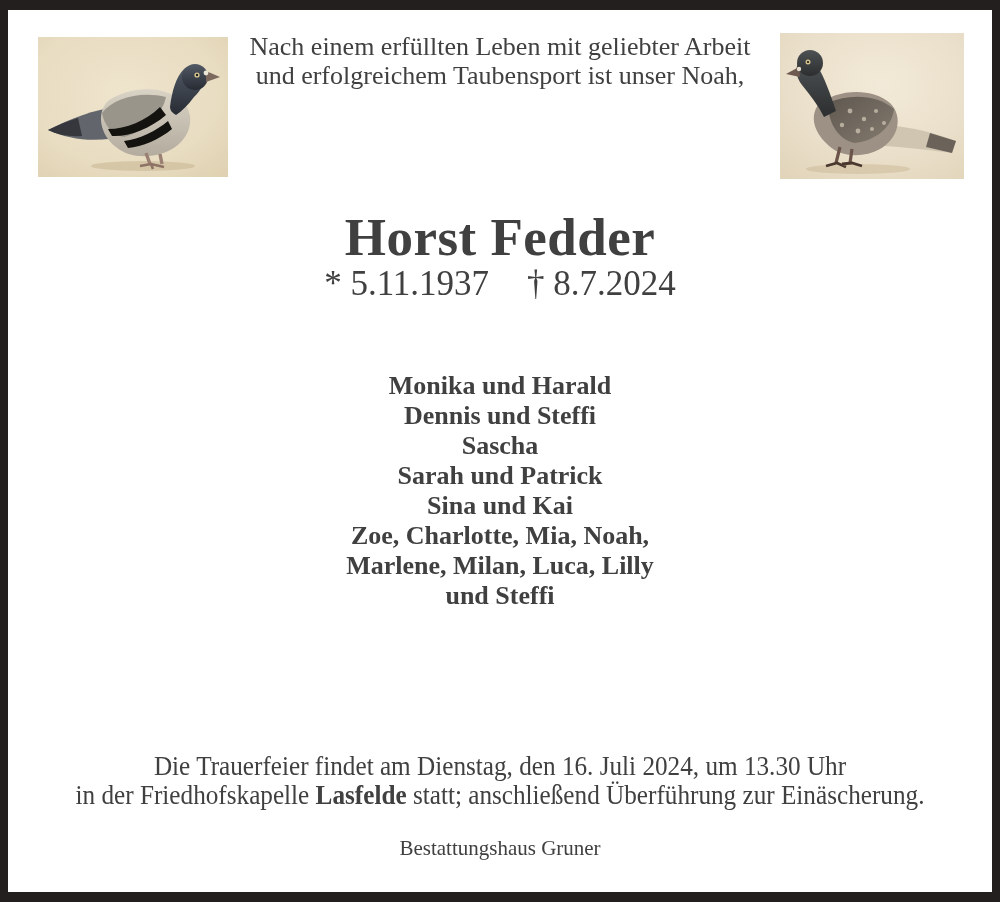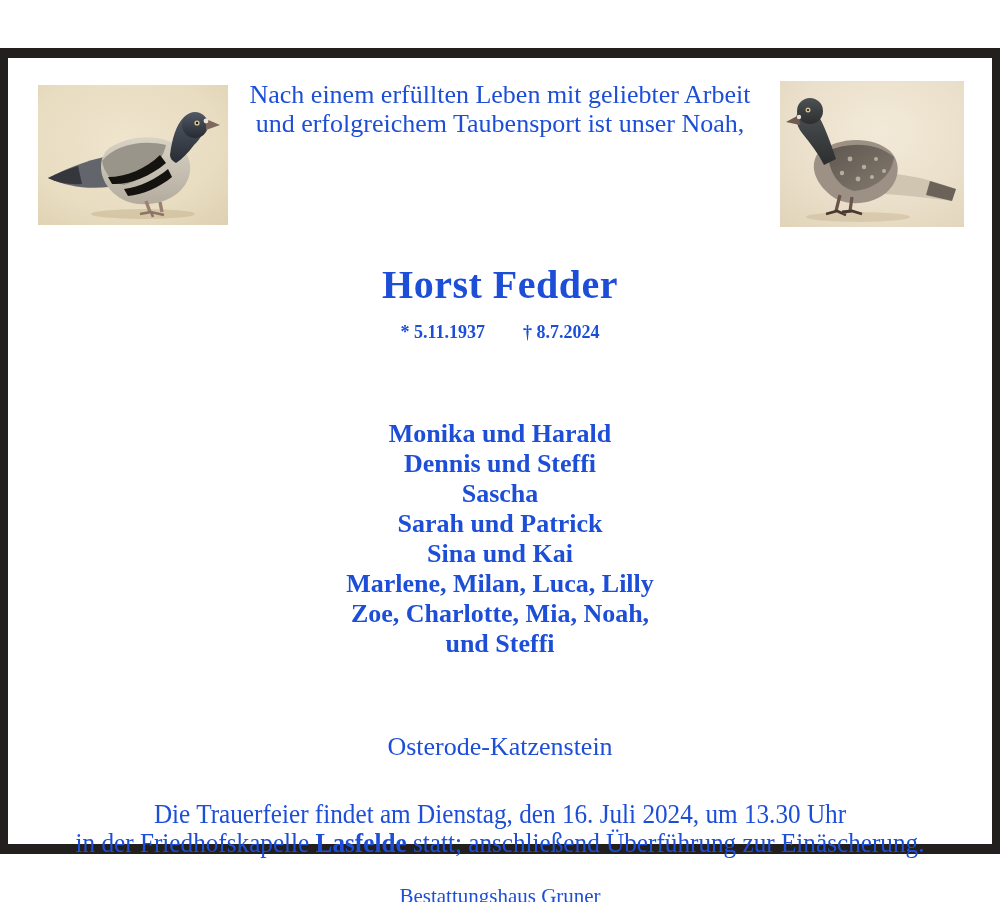--- a/index.html
+++ b/index.html
@@ -6,28 +6,27 @@
     margin: 0;
     padding: 0;
     width: 1000px;
     height: 902px;
     background: #ffffff;
     overflow: hidden;
   }
   .frame {
     position: relative;
     width: 1000px;
-    height: 806px;
+    height: 902px;
     box-sizing: border-box;
     border: solid #221f1e;
     border-width: 10px 8px;
     background: #ffffff;
     font-family: "Liberation Serif", serif;
-    color: #1d4ed8;
-    margin-top: 48px;
+    color: #404040;
   }
   .photo {
     position: absolute;
     margin: 0;
     padding: 0;
     overflow: hidden;
   }
   .photo svg { display: block; width: 100%; height: 100%; }
   .photo-left  { left: 30px; top: 27px; width: 190px; height: 140px; }
   .photo-right { left: 772px; top: 23px; width: 184px; height: 146px; }
@@ -40,30 +39,29 @@
     white-space: nowrap;
   }
   .intro {
     top: 22px;
     font-size: 26px;
     line-height: 29px;
   }
   .name {
     top: 198px;
     margin: 0;
-    font-size: 40px;
+    font-size: 53px;
     line-height: 58px;
     font-weight: bold;
     letter-spacing: 0.5px;
   }
   .dates {
     top: 259px;
-    font-size: 18px;
-    line-height: 30px;
-    font-weight: bold;
+    font-size: 35px;
+    line-height: 30px;
   }
   .dates .birth { margin-right: 19px; }
   .dates .death { margin-left: 19px; }
   .grief {
     top: 325px;
     font-size: 26px;
     line-height: 30px;
   }
   .mourners {
     top: 361px;
@@ -186,26 +184,25 @@
     <span class="birth">* 5.11.1937</span><span class="death">† 8.7.2024</span>
   </div>
 
 
   <div class="tblock mourners">
     <div>Monika und Harald</div>
     <div>Dennis und Steffi</div>
     <div>Sascha</div>
     <div>Sarah und Patrick</div>
     <div>Sina und Kai</div>
+    <div>Zoe, Charlotte, Mia, Noah,</div>
     <div>Marlene, Milan, Luca, Lilly</div>
-    <div>Zoe, Charlotte, Mia, Noah,</div>
     <div>und Steffi</div>
   </div>
 
-  <div class="tblock location">Osterode-Katzenstein</div>
 
   <div class="tblock funeral">
     <div>Die Trauerfeier findet am Dienstag, den 16. Juli 2024, um 13.30 Uhr</div>
     <div><span>in der Friedhofskapelle </span><strong>Lasfelde</strong><span> statt; anschließend Überführung zur Einäscherung.</span></div>
   </div>
 
   <div class="tblock funeral-home">Bestattungshaus Gruner</div>
 
 </div>
 

